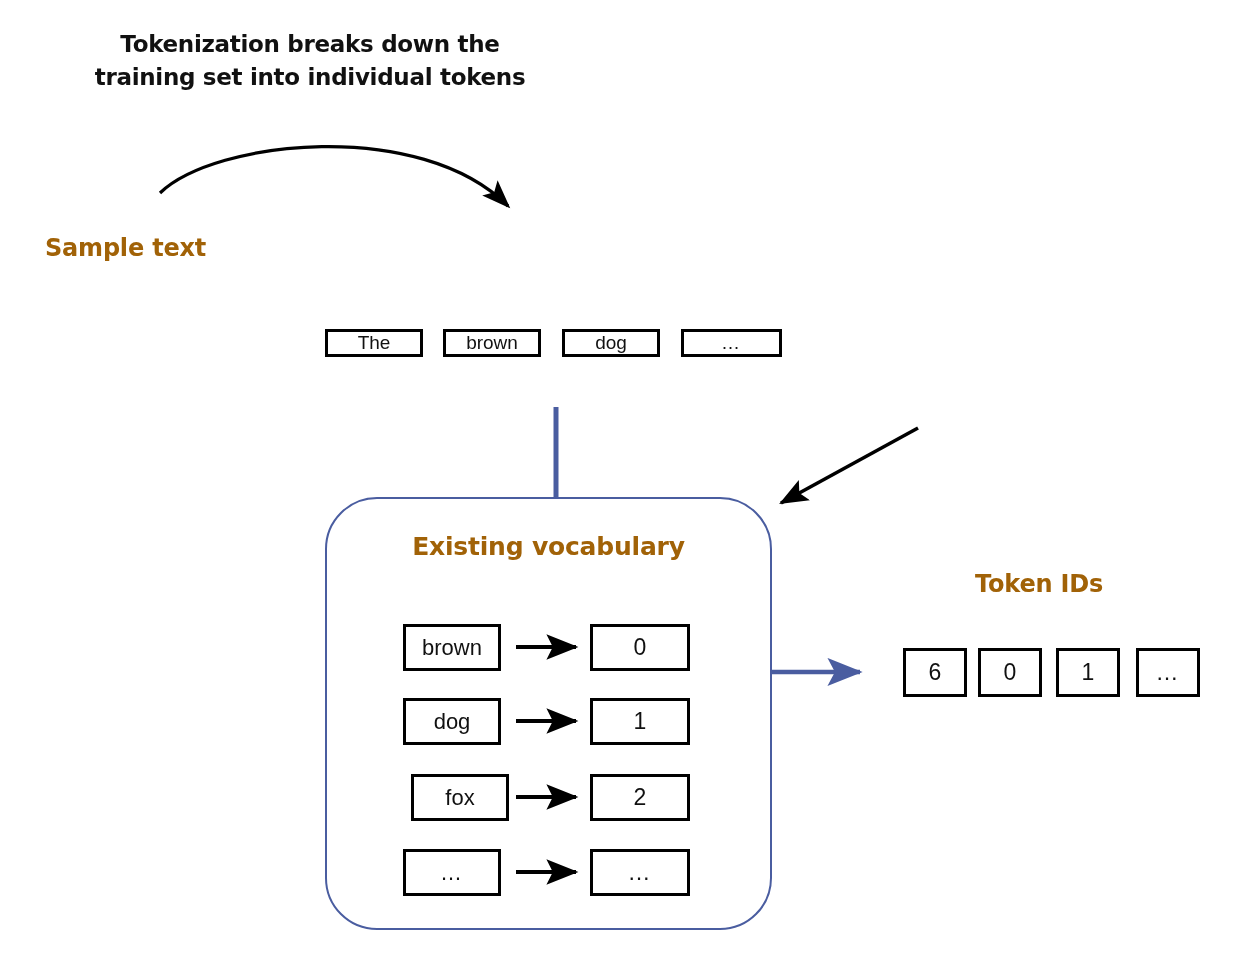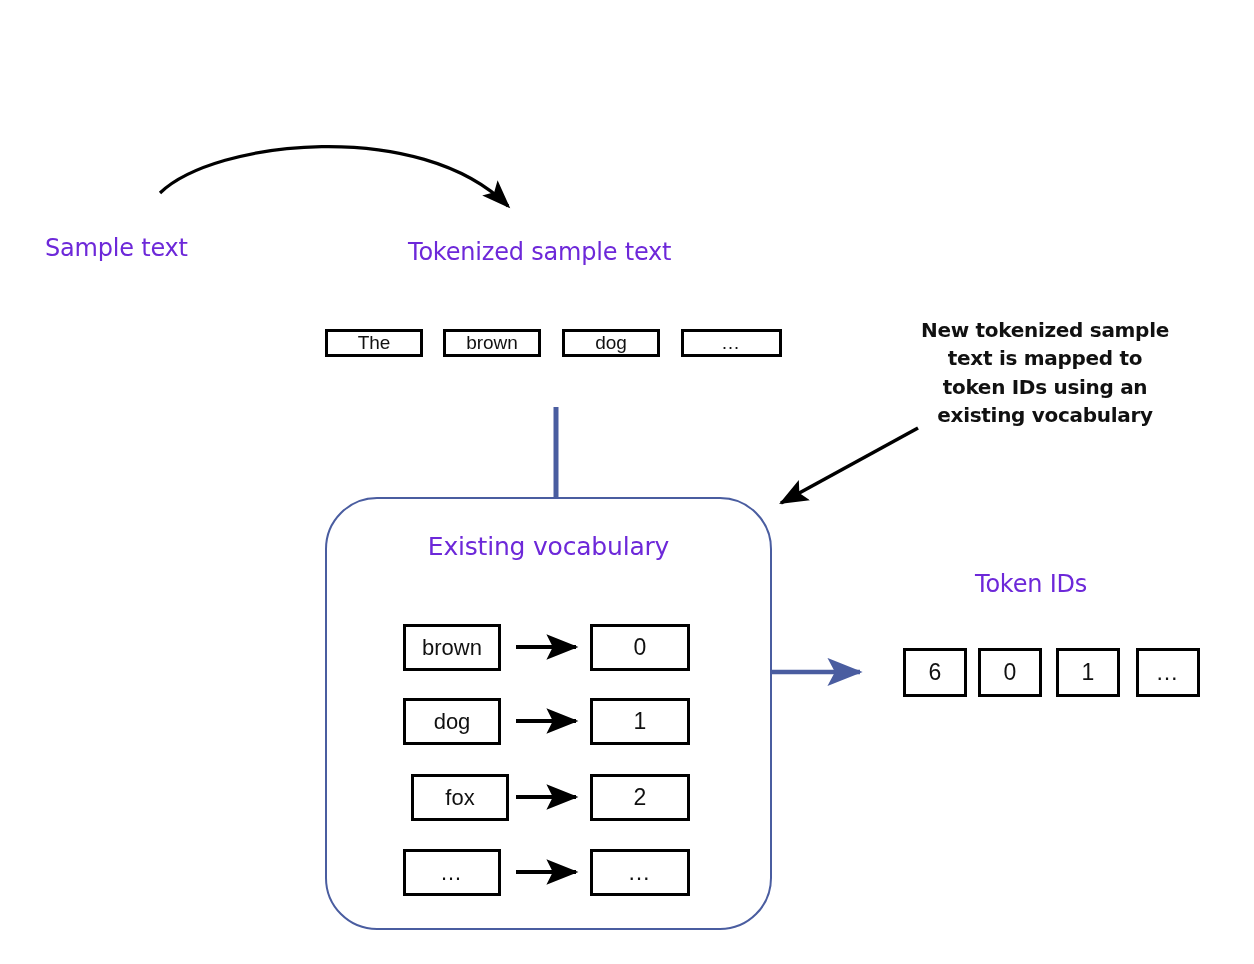--- a/index.html
+++ b/index.html
@@ -32,22 +32,22 @@
     font-size: 23px;
   }
   #annot-right {
     left: 900px; top: 316px; width: 290px;
     font-size: 20px;
   }
 
   
   .section-label {
     font-family: "DejaVu Sans", sans-serif;
-    font-weight: normal;
-    color: #6d28d9;
+    font-weight: bold;
+    color: #a16207;
     font-size: 24px;
     letter-spacing: -0.2px;
     white-space: nowrap;
   }
   #label-sample-text { left: 45px; top: 234px; }
   #label-tokenized   { left: 408px; top: 238px; }
   #label-token-ids   { left: 975px; top: 570px; }
   #label-vocab {
     left: 325px; top: 532px; width: 447px;
     text-align: center; font-size: 25px;
@@ -103,29 +103,26 @@
     left: 0; top: 0; width: 1254px; height: 964px;
     pointer-events: none;
   }
   .ellipsis { letter-spacing: 2px; }
 </style>
 </head>
 <body>
 
 <div id="canvas">
 
+  <div class="abs annot" id="annot-top">Tokenization breaks down the
+training set into individual tokens</div>
 
-  <div class="abs annot" id="annot-right">New tokenized sample
-text is mapped to
-token IDs using an
-existing vocabulary</div>
 
   <div class="abs section-label" id="label-sample-text">Sample text</div>
 
-  <div class="abs section-label" id="label-tokenized">Tokenized sample text</div>
 
   <div class="abs section-label" id="label-token-ids">Token IDs</div>
 
 
   <div class="abs box token-chip" style="left:325px; width:98px;">The</div>
   <div class="abs box token-chip" style="left:443px; width:98px;">brown</div>
   <div class="abs box token-chip" style="left:562px; width:98px;">dog</div>
   <div class="abs box token-chip ellipsis" style="left:681px; width:101px;">…</div>
 
   <div class="abs" id="vocab-container"></div>

